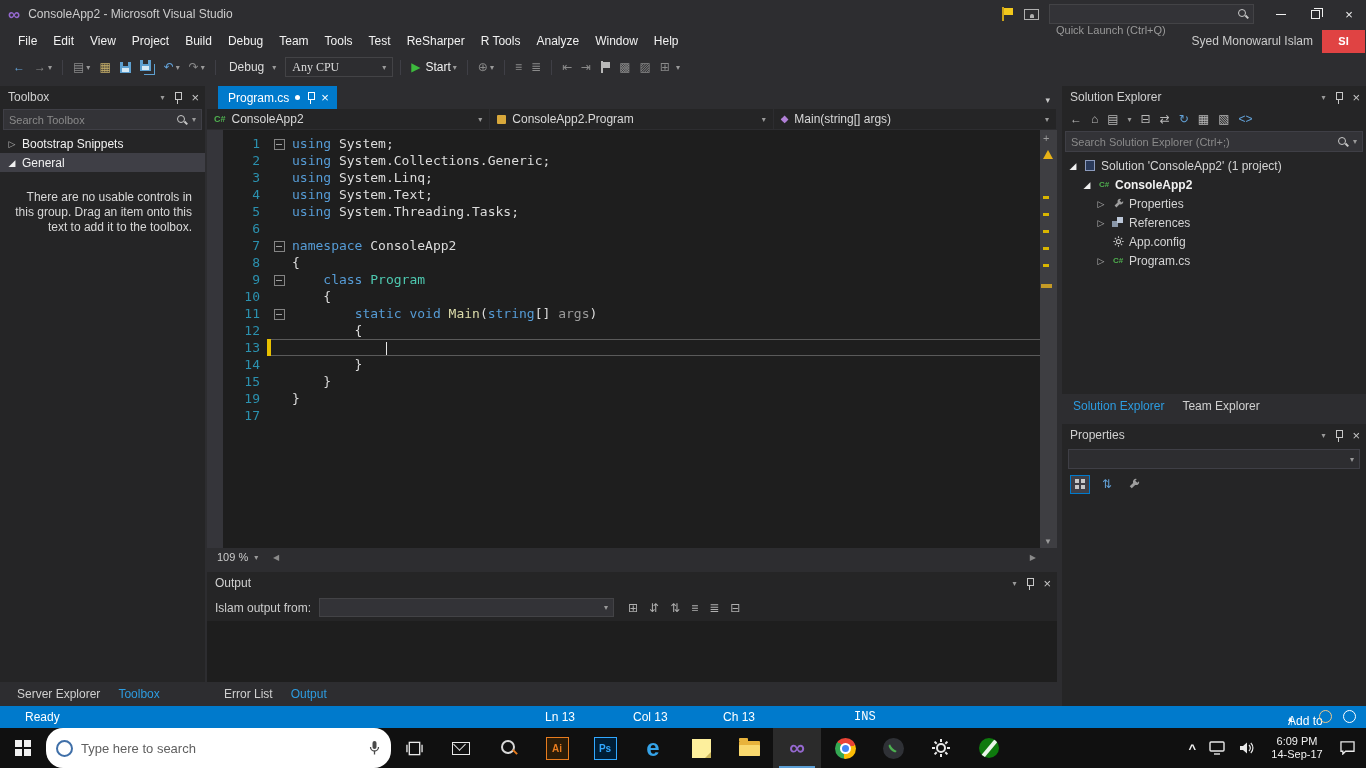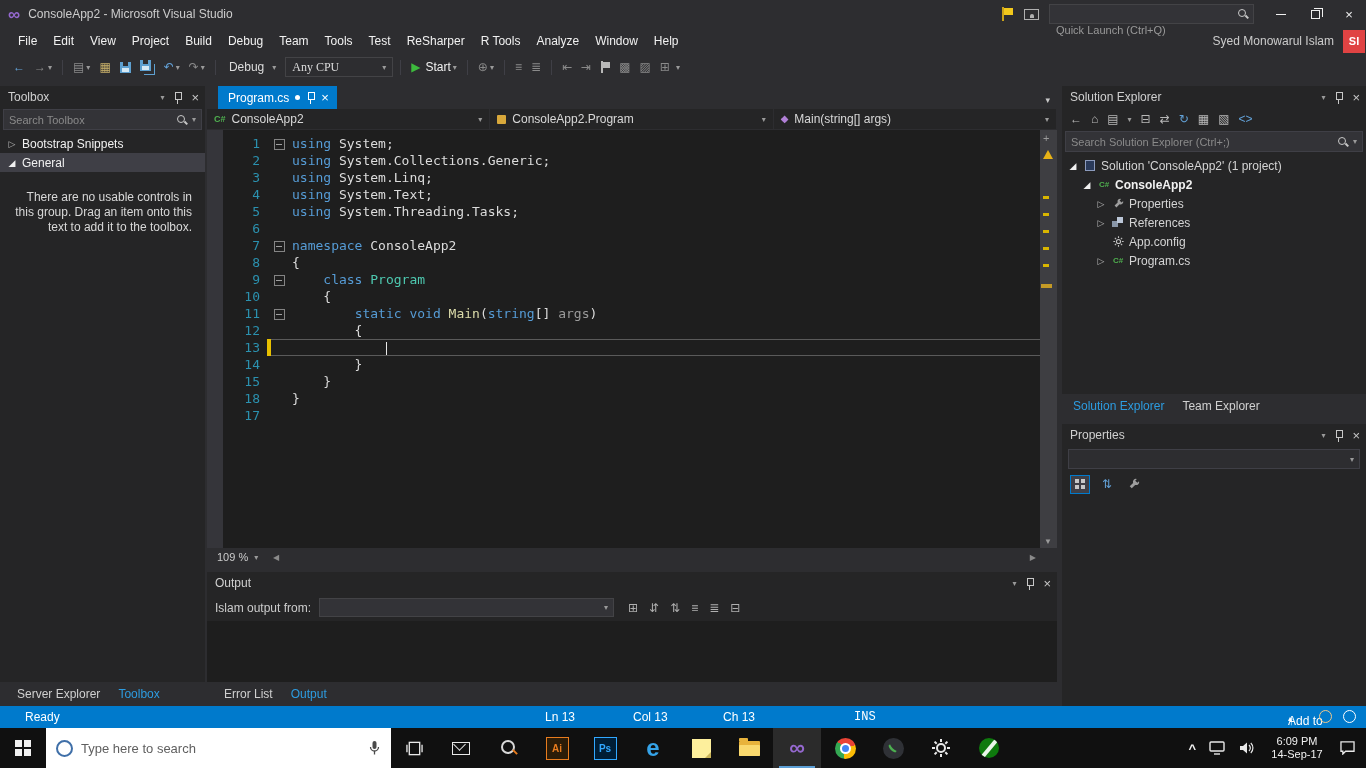--- a/index.html
+++ b/index.html
@@ -29,21 +29,21 @@
   .winbtns { display:flex; height:28px; }
   .winbtn { width:34px; display:flex; align-items:center; justify-content:center; color:#f1f1f1; font-size:13px; }
   .icon-min { width:10px; height:1px; background:#f1f1f1; display:inline-block; }
   .icon-restore { width:9px; height:9px; border:1px solid #f1f1f1; position:relative; display:inline-block; }
   .icon-restore::before { content:""; position:absolute; left:2px; top:-3px; width:8px; height:8px; border:1px solid #f1f1f1; border-bottom:none; border-left:none; }
   
   #menubar { height:26px; display:flex; align-items:center; padding-left:10px; }
   .menu-item { padding:4px 8px; color:#f1f1f1; font-size:12px; }
   .menubar-right { margin-left:auto; display:flex; align-items:center; gap:9px; }
   .user-name { color:#cccccc; font-size:12px; }
-  .avatar { width:22px; height:23px; background:#e04343; color:#fff; font-weight:bold; font-size:11px; display:flex; align-items:center; justify-content:center; margin-right:1px; }
+  .avatar { width:43px; height:23px; background:#e04343; color:#fff; font-weight:bold; font-size:11px; display:flex; align-items:center; justify-content:center; margin-right:1px; }
   
   #toolbar { height:26px; display:flex; align-items:center; padding-left:10px; gap:3px; }
   .tbtn { display:inline-flex; align-items:center; gap:2px; padding:2px 3px; }
   .gly { font-size:12px; line-height:1; }
   .blue { color:#63a2d8; } .dim { color:#8a8a8a; } .gold { color:#c8b06a; } .grn { color:#3db93d; }
   .caret { font-size:8px; color:#9a9a9a; }
   .tsep { width:1px; height:15px; background:#3f3f46; margin:0 4px; }
   .tcombo { display:inline-flex; align-items:center; gap:8px; color:#dcdcdc; padding:1px 6px; font-size:12px; }
   .tcombo.boxed { border:1px solid #434346; min-width:108px; height:20px; justify-content:space-between;font-family:Liberation Serif, serif; }
   .icon-floppy { width:11px; height:11px; background:#5ea0d0; position:relative; display:inline-block; }
@@ -154,21 +154,21 @@
   .sb-ln { left:545px; } .sb-col { left:633px; } .sb-ch { left:723px; } .sb-ins { left:854px;font-family:Liberation Mono, monospace; }
   .sb-sc { right:78px; display:flex; gap:6px; align-items:center; }
   .sb-circ { position:absolute; top:4px; width:13px; height:13px; border-radius:50%; border:1.5px solid #ffffff; }
   .sb-circ.c1 { right:34px; border-color:#f0c88a; }
   .sb-circ.c2 { right:10px; }
   
   #taskbar { height:40px; background:#101010; position:relative; display:flex; align-items:stretch; }
   .tb-slot { width:46px; display:flex; align-items:center; justify-content:center; }
   .win-logo { display:grid; grid-template-columns:7px 7px; grid-template-rows:7px 7px; gap:1.5px; }
   .win-logo i { background:#f1f1f1; display:block; }
-  #tb-search { width:345px; background:#ffffff; display:flex; align-items:center; gap:8px; padding:0 10px; }
+  #tb-search { width:345px; background:#ffffff; display:flex; align-items:center; gap:8px; padding:0 10px;border-radius:17px; }
   .cortana-ring { width:17px; height:17px; border:2.5px solid #3f6fa8; border-radius:50%; flex:0 0 auto; }
   #tb-search input { flex:1; border:none; outline:none; background:transparent; color:#5f5f5f; font-size:13px; font-family:inherit; }
   #tb-search input::placeholder { color:#5f5f5f; }
   .app-slot { width:48px; display:flex; align-items:center; justify-content:center; position:relative; }
   .app-slot.active { background:#2b2b2b; }
   .app-slot.active::after { content:""; position:absolute; left:6px; right:6px; bottom:0; height:2px; background:#5c9fd6; }
   .icon-mail { width:18px; height:13px; border:1.5px solid #e8e8e8; position:relative; }
   .icon-mail::before { content:""; position:absolute; left:2px; top:-3px; width:8px; height:8px; border-right:1.5px solid #e8e8e8; border-bottom:1.5px solid #e8e8e8; transform:rotate(45deg); }
   .icon-mag-app { position:relative; width:20px; height:20px; }
   .icon-mag-app::before { content:""; position:absolute; left:2px; top:2px; width:10px; height:10px; border:2px solid #d8d8d8; border-radius:50%; }
@@ -501,21 +501,21 @@
           </div>
           <div class="cl">
             <span class="lnum">15</span>
             <span class="chg"></span>
             <span class="lbody">
               <span class="foldcol"></span>
               <span class="ct"><span class="tk-p">    }</span></span>
             </span>
           </div>
           <div class="cl">
-            <span class="lnum">18</span>
+            <span class="lnum">19</span>
             <span class="chg"></span>
             <span class="lbody">
               <span class="foldcol"></span>
               <span class="ct"><span class="tk-p">}</span></span>
             </span>
           </div>
           <div class="cl">
             <span class="lnum">17</span>
             <span class="chg"></span>
             <span class="lbody">

